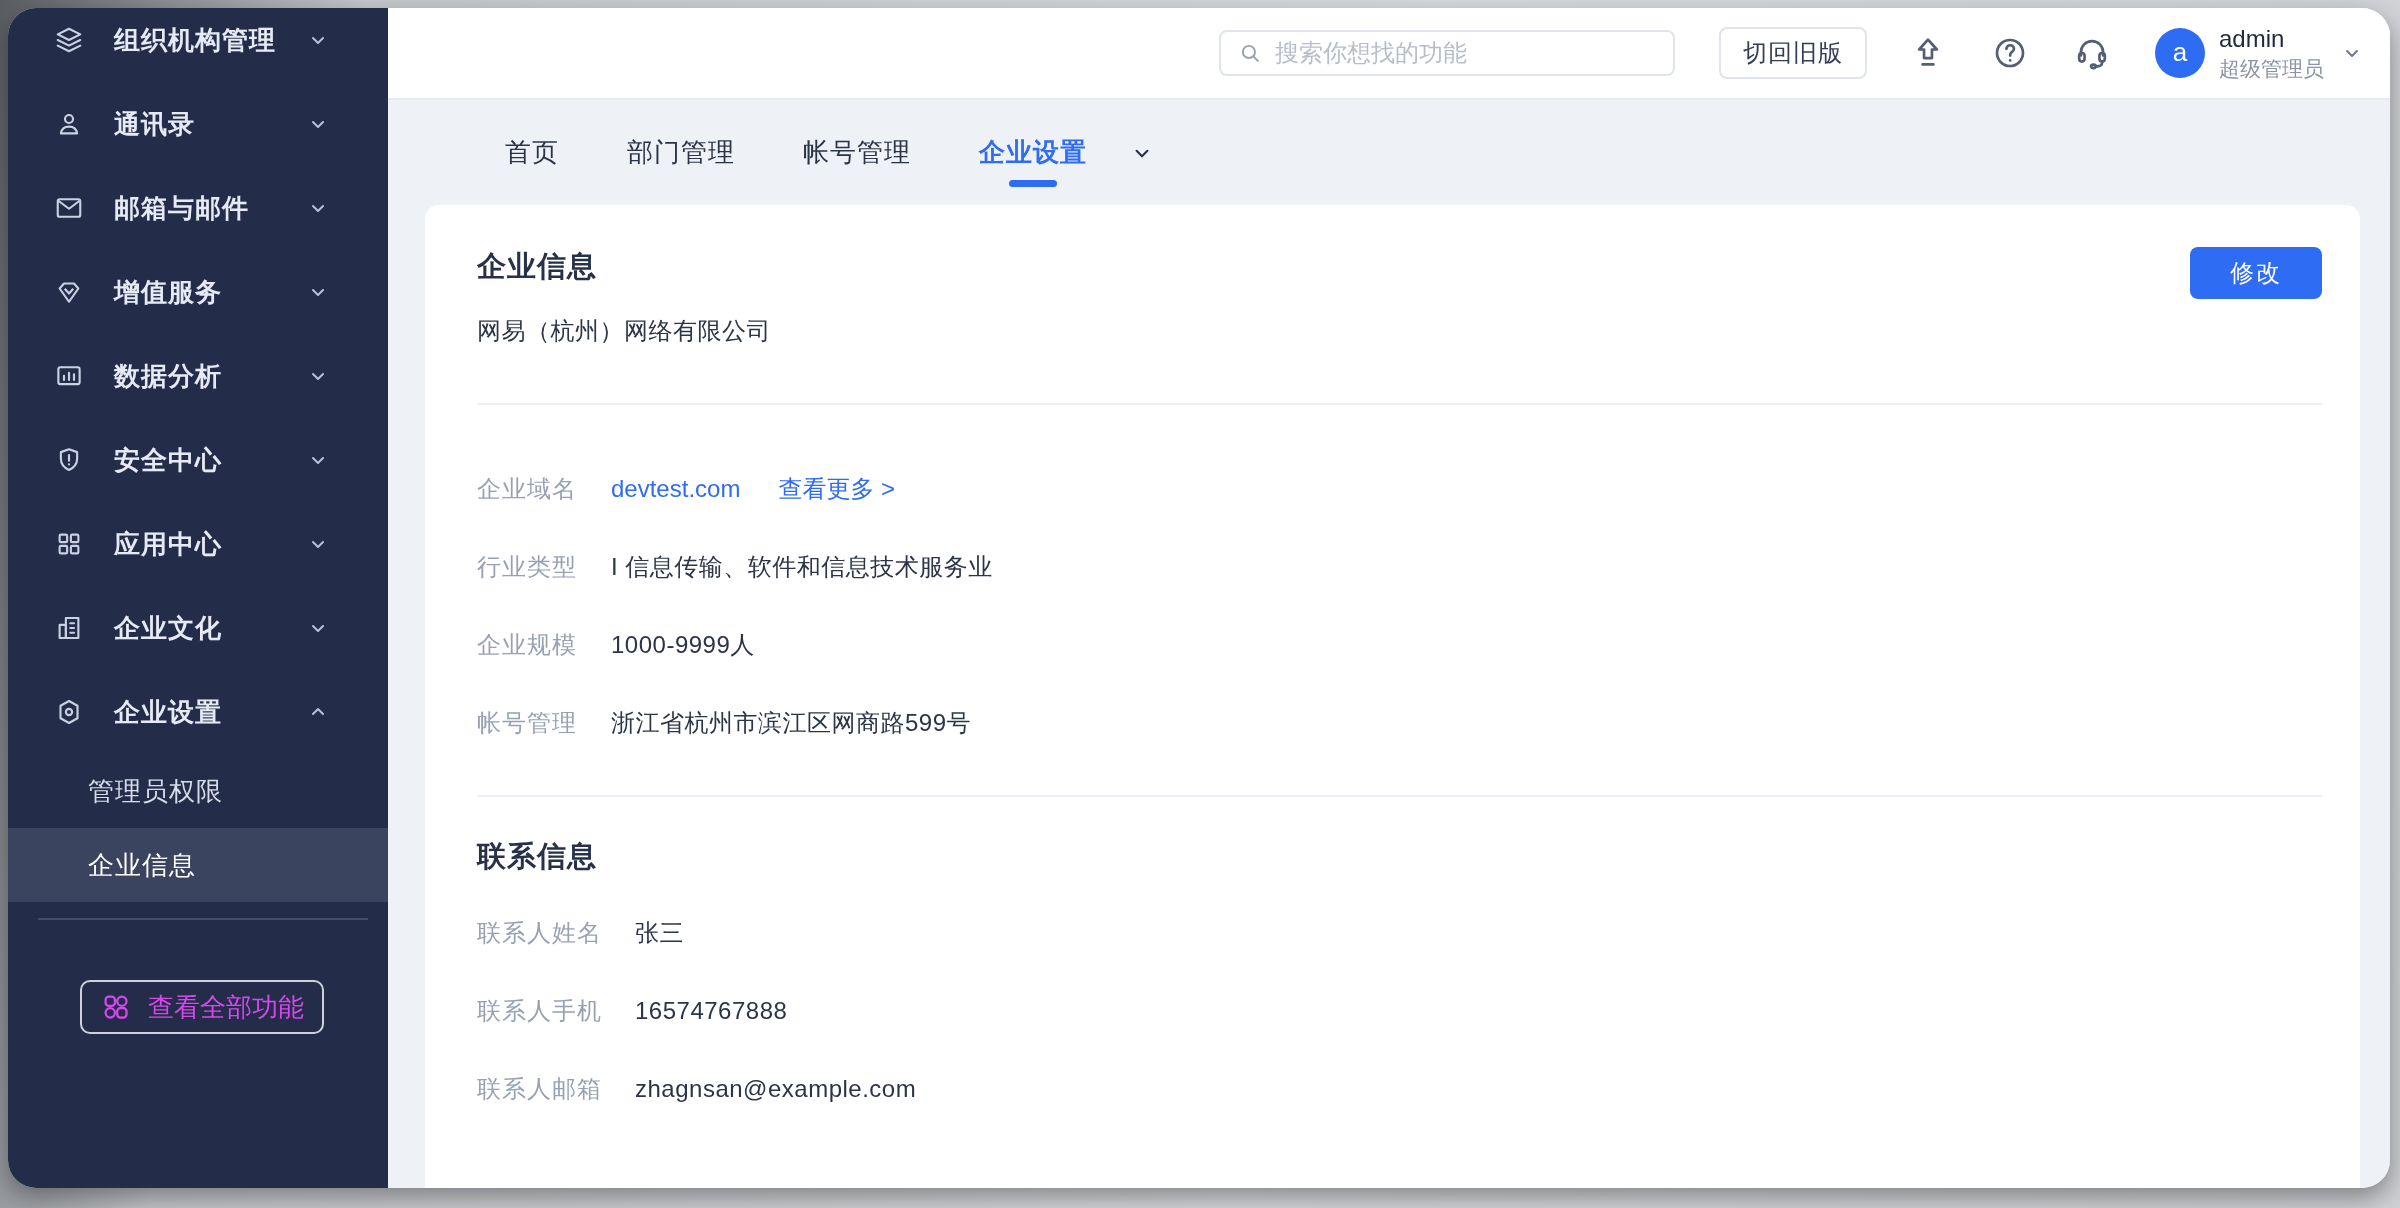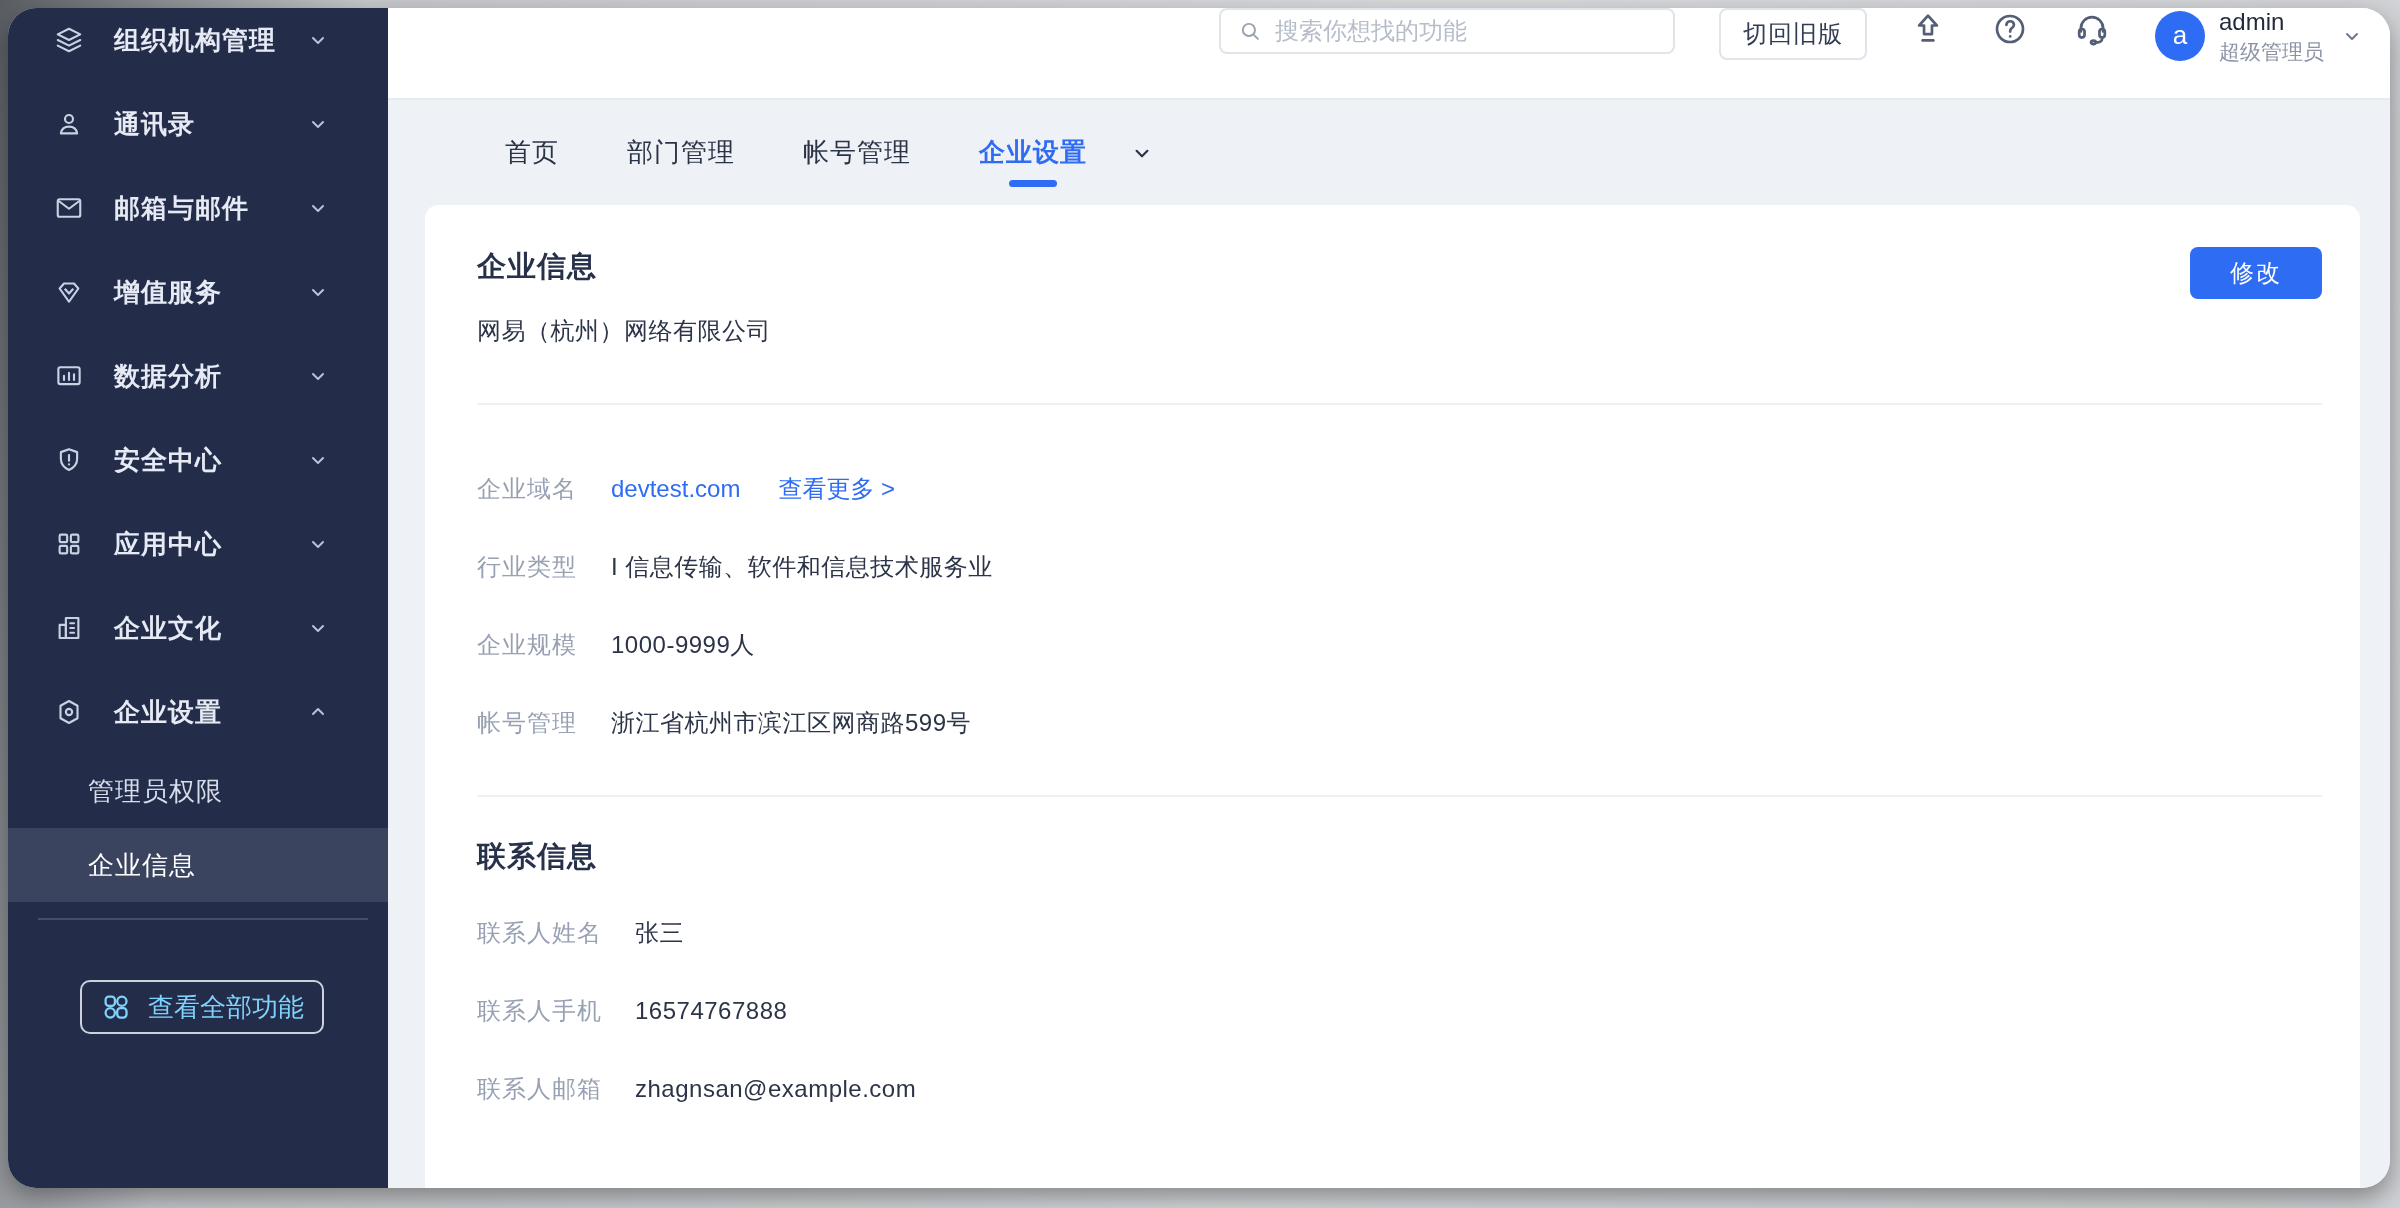--- a/index.html
+++ b/index.html
@@ -45,30 +45,30 @@
     font-size:26px;color:#D7DDEA;cursor:pointer;letter-spacing:1px;
   }
   .sub-item.active{background:var(--sidebar-highlight);color:#FFFFFF;}
   .sidebar-divider{
     height:0;border-top:2px solid rgba(255,255,255,.16);
     margin:16px 20px 0 30px;
   }
   .all-features{
     margin:60px auto 0 72px;width:244px;height:54px;
     background:transparent;border:2px solid rgba(235,239,247,.85);
-    border-radius:10px;color:#7dd3fc;font-size:26px;
+    border-radius:10px;color:#d946ef;font-size:26px;
     display:flex;align-items:center;justify-content:center;gap:16px;
     font-family:inherit;cursor:pointer;
   }
   .all-features svg{width:32px;height:32px;}
   
   .main{flex:1;display:flex;flex-direction:column;background:var(--content-bg);min-width:0;}
   .topbar{
     height:92px;flex:0 0 92px;background:#FFFFFF;border-bottom:2px solid #E7EAEF;
-    display:flex;align-items:flex-start;padding:0 26px 0 18px;
+    display:flex;align-items:center;padding:0 26px 0 18px;
   }
   .search{
     margin-left:auto;width:456px;height:46px;border:2px solid #E0E4EB;border-radius:8px;
     display:flex;align-items:center;padding:0 16px;background:#fff;color:#A9B1BF;
   }
   .search svg{width:26px;height:26px;flex:0 0 26px;}
   .search input{
     border:none;outline:none;flex:1;margin-left:12px;font-size:24px;
     font-family:inherit;color:#3a4457;background:transparent;
   }

